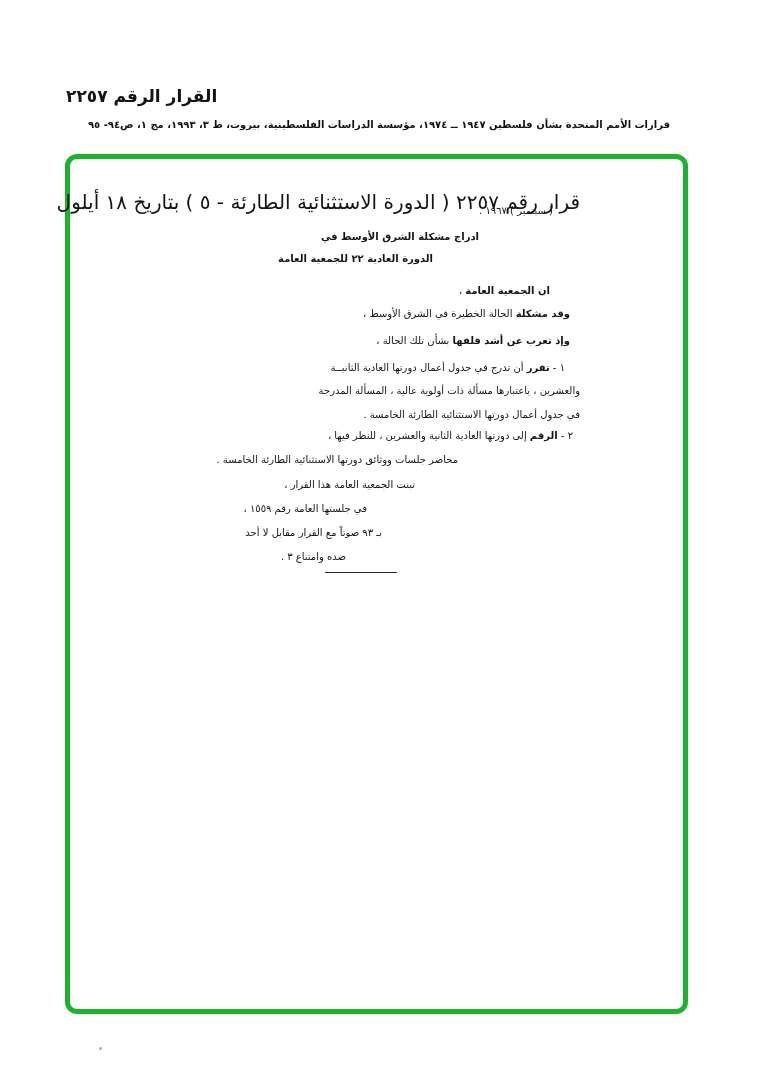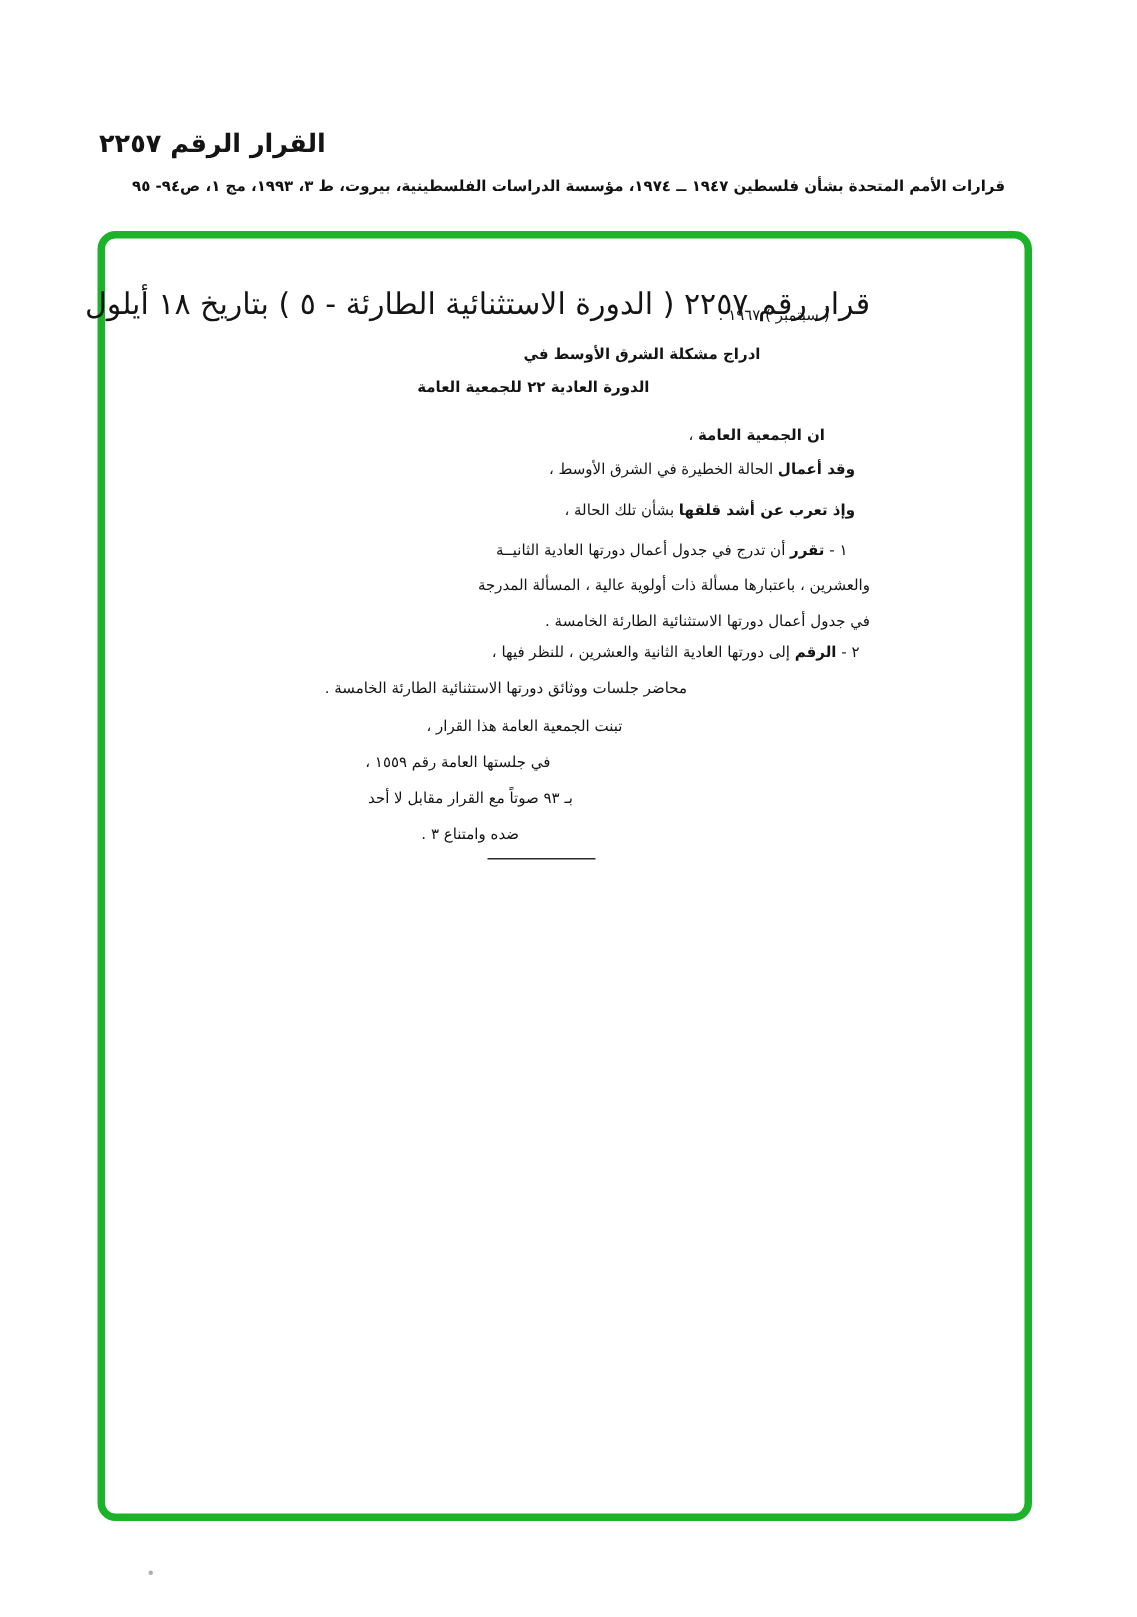--- a/index.html
+++ b/index.html
@@ -17,21 +17,21 @@
     font-size:10px;font-weight:bold;color:#111;
   }
   .doc-frame{
     position:absolute;left:65px;top:154px;width:613px;height:850px;
     border:5px solid #1cb32b;border-radius:12px;background:#ffffff;
   }
   .t{font-size:10px;}
   .b{font-weight:bold;}
   .line-h1{top:190px;right:178px;font-size:20px;}
   .line-h2{top:205px;right:205px;}
-  .line-s1{top:231px;right:251px;font-weight:bold;}
+  .line-s1{top:231px;right:279px;font-weight:bold;}
   .line-s2{top:253px;right:325px;font-weight:bold;}
   .line-p1{top:285px;right:208px;}
   .line-p2{top:308px;right:188px;}
   .line-p3{top:335px;right:188px;}
   .line-i1a{top:362px;right:193px;}
   .line-i1b{top:385px;right:178px;}
   .line-i1c{top:409px;right:178px;}
   .line-i2a{top:430px;right:185px;}
   .line-i2b{top:454px;right:300px;}
   .line-a1{top:479px;right:343px;}
@@ -57,21 +57,21 @@
 <div class="doc-frame" style="border-color: rgb(28, 179, 43);"></div>
 
 <div class="abs t line-h1">قرار رقم ٢٢٥٧ ( الدورة الاستثنائية الطارئة - ٥ ) بتاريخ ١٨ أيلول</div>
 <div class="abs t line-h2">( سبتمبر ) ١٩٦٧ .</div>
 
 <div class="abs t line-s1">ادراج مشكلة الشرق الأوسط في</div>
 <div class="abs t line-s2">الدورة العادية ٢٢ للجمعية العامة</div>
 
 <div class="abs t line-p1"><span class="b">ان الجمعية العامة</span><span> ،</span></div>
 
-<div class="abs t line-p2"><span class="b">وقد أعمال</span><span> الحالة الخطيرة في الشرق الأوسط ،</span></div>
+<div class="abs t line-p2"><span class="b">وقد مشكلة</span><span> الحالة الخطيرة في الشرق الأوسط ،</span></div>
 
 <div class="abs t line-p3"><span class="b">وإذ تعرب عن أشد قلقها</span><span> بشأن تلك الحالة ،</span></div>
 
 <div class="abs t line-i1a"><span>١ - </span><span class="b">تقرر</span><span> أن تدرج في جدول أعمال دورتها العادية الثانيــة</span></div>
 <div class="abs t line-i1b">والعشرين ، باعتبارها مسألة ذات أولوية عالية ، المسألة المدرجة</div>
 <div class="abs t line-i1c">في جدول أعمال دورتها الاستثنائية الطارئة الخامسة .</div>
 
 <div class="abs t line-i2a"><span>٢ - </span><span class="b">الرقم</span><span> إلى دورتها العادية الثانية والعشرين ، للنظر فيها ،</span></div>
 <div class="abs t line-i2b">محاضر جلسات ووثائق دورتها الاستثنائية الطارئة الخامسة .</div>
 

